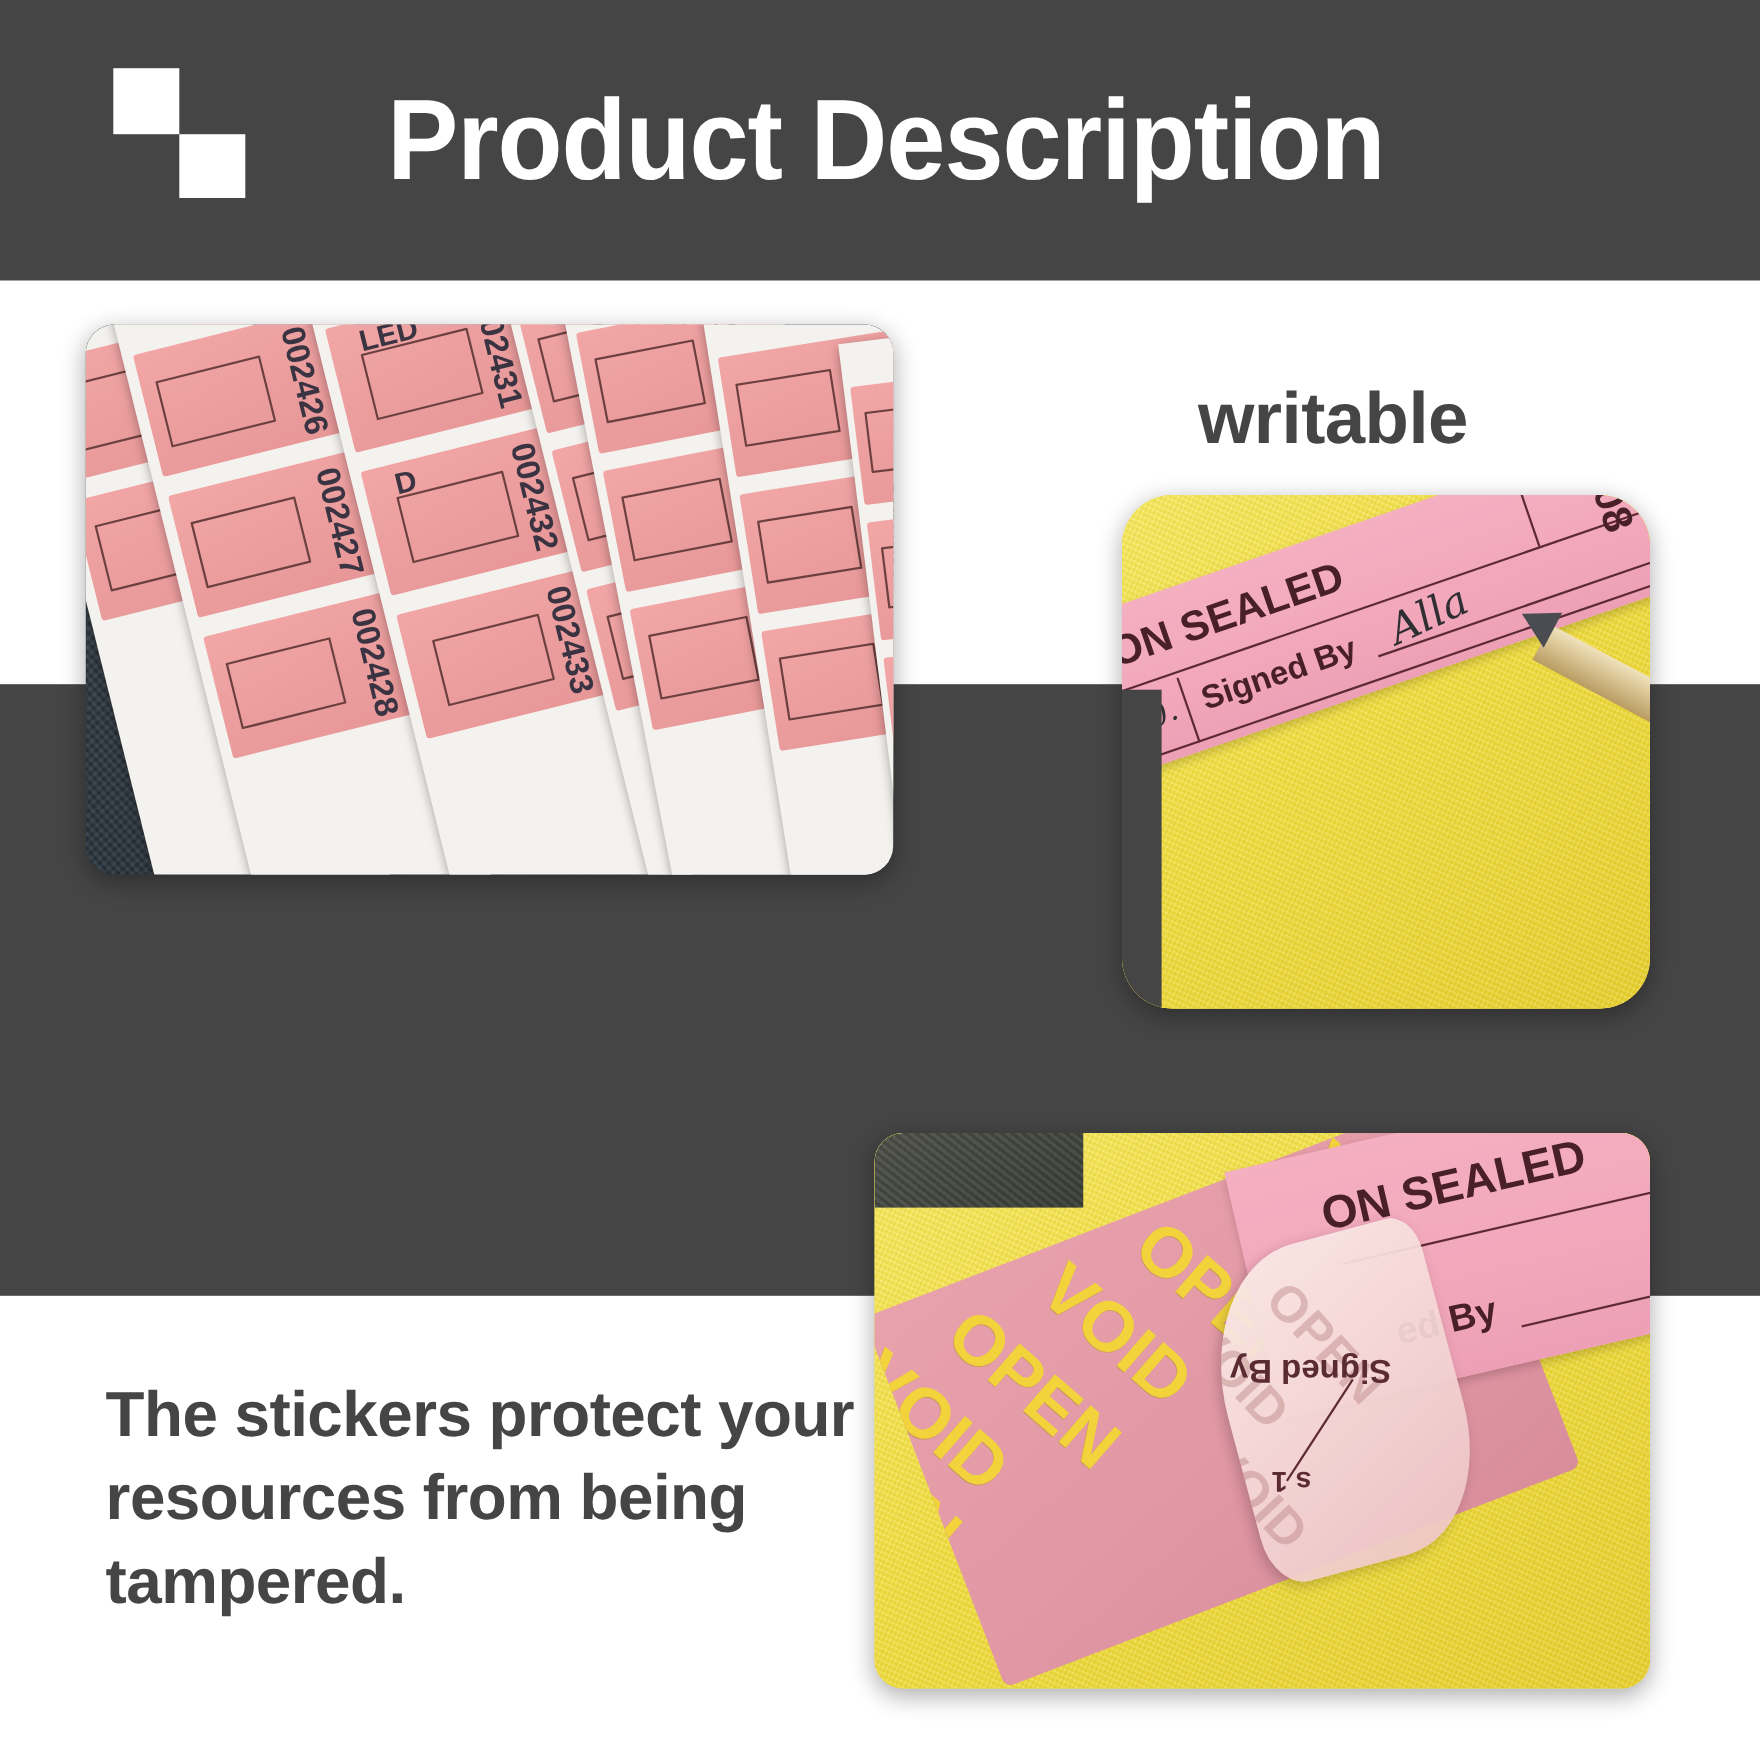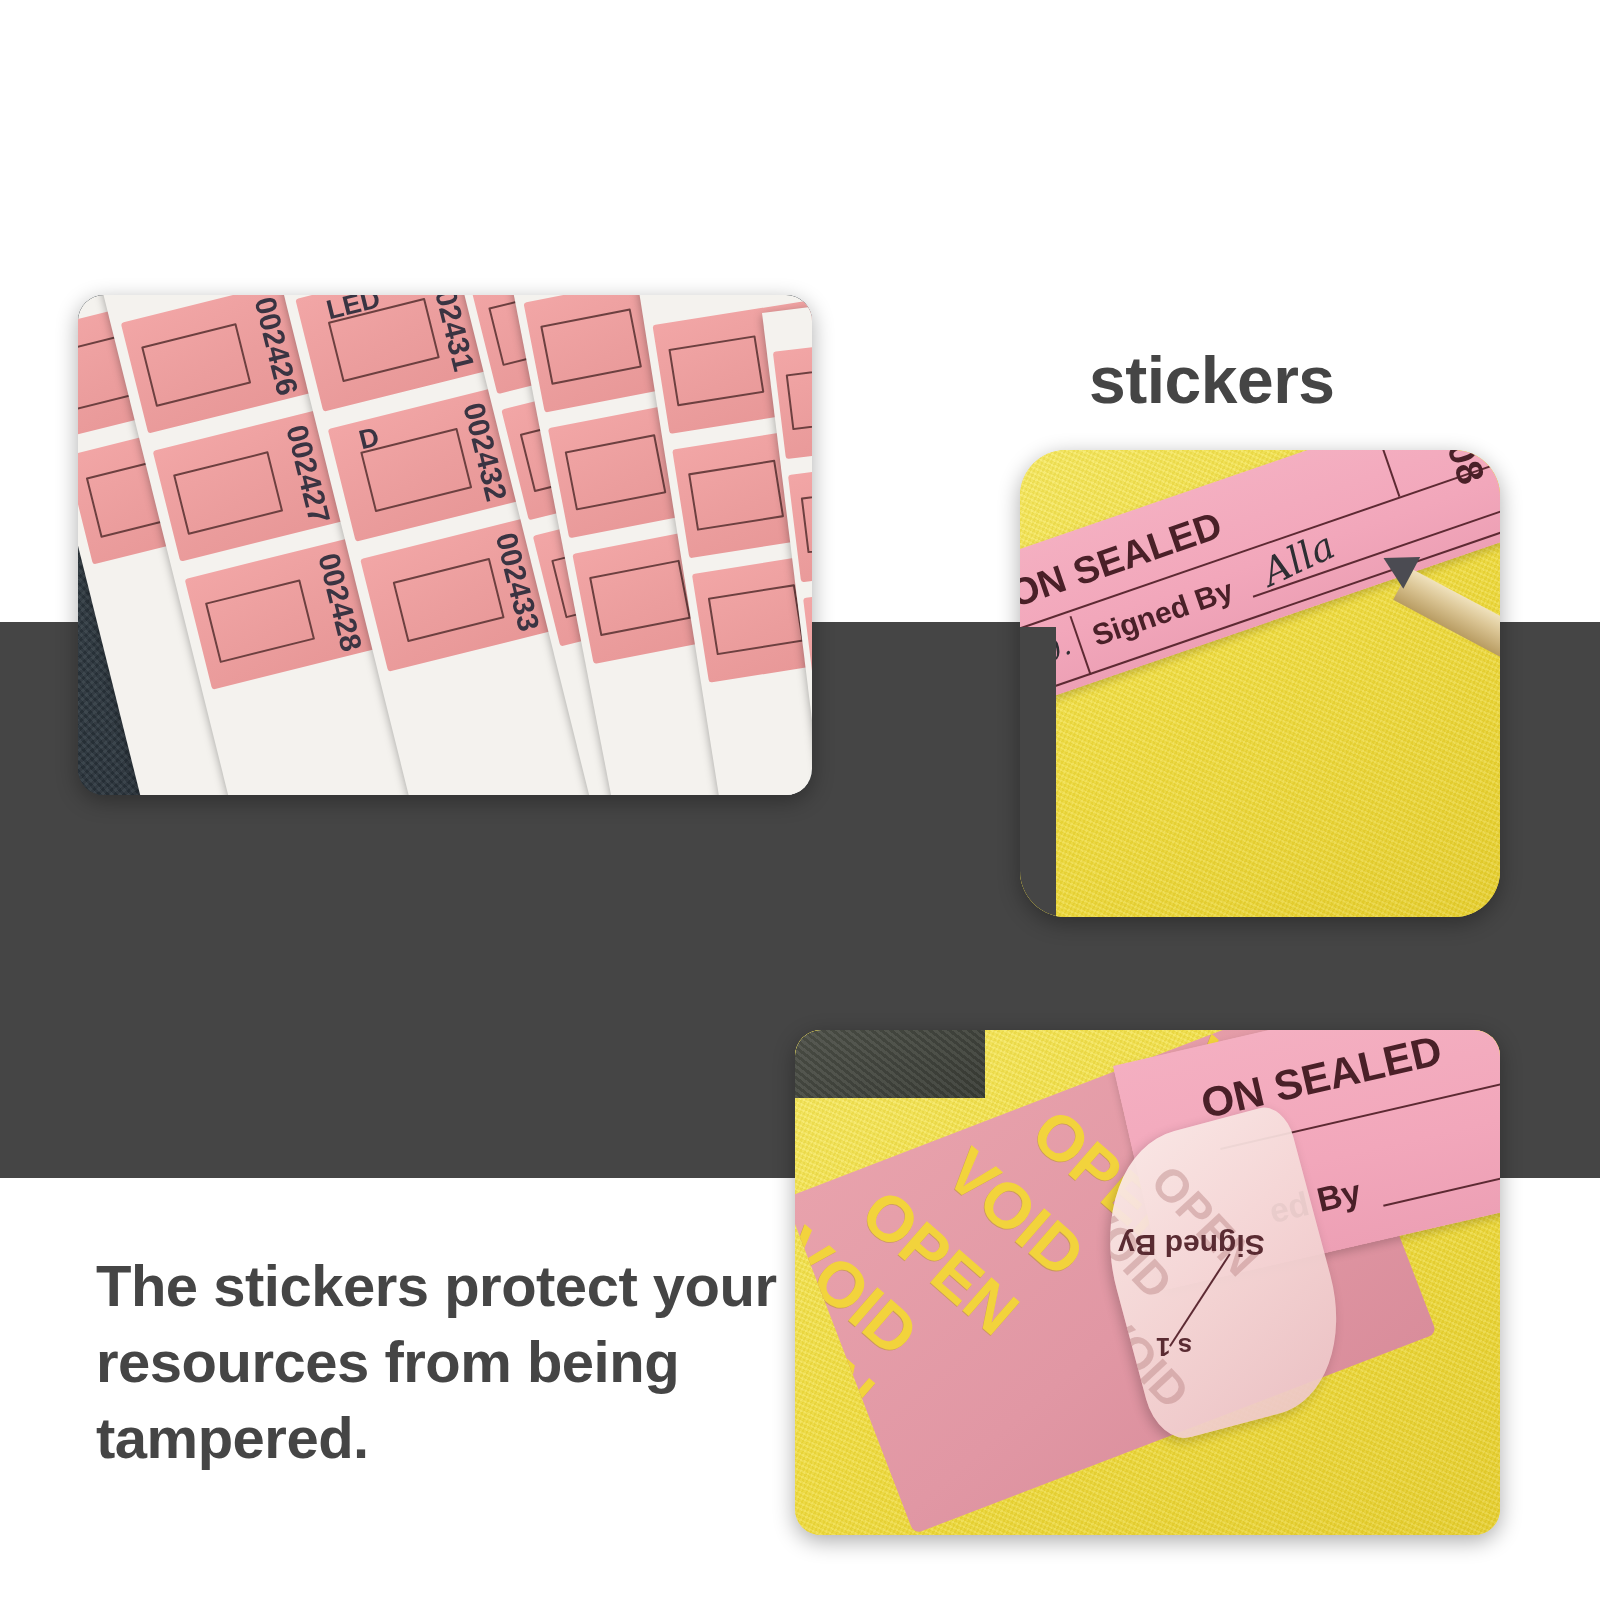--- a/index.html
+++ b/index.html
@@ -212,20 +212,27 @@
     left: 96px; top: 1248px; width: 720px;
     color: #454545;
     font-size: 58px; line-height: 76px;
   }
 </style>
 </head>
 <body>
 
 <div id="page">
 
+  <div class="header">
+    <div class="logo">
+      <div class="sq sq-a"></div>
+      <div class="sq sq-b"></div>
+    </div>
+    <div class="page-title">Product Description</div>
+  </div>
 
   <div class="band-dark"></div>
 
   <div class="card" id="card-stickers">
     <div class="leather"></div>
 
     <div class="sheet" style="left:-60px; top:10px; width:208px; height:560px; transform:rotate(-14deg); transform-origin:left top;">
       <div class="lbl" style="left:10px; top:28px; width:186px; height:112px;">
         <div class="box" style="left:14px; top:26px; width:96px; height:62px;"></div>
         <div class="serial" style="left:158px; top:10px; font-size:30px; transform:rotate(90deg);">002412</div>
@@ -322,21 +329,21 @@
         <div class="box" style="left:10px; top:24px; width:86px; height:56px;"></div>
 
       </div>
       <div class="lbl" style="left:6px; top:288px; width:164px; height:108px;">
         
         
       </div>
     </div>
   </div>
 
-  <div class="writable-word">stickers</div>
+  <div class="writable-word">writable</div>
 
   <div class="card" id="card-writable">
     <div class="kraft"></div>
 
     <div class="pink-strip" style="left:-90px; top:130px; width:700px; height:150px; transform:rotate(-19deg); transform-origin:left top;">
       <div class="strip-text" style="left:10px; top:20px; font-size:38px;">NTION SEALED</div>
       <div class="rule" style="left:0px; top:74px; width:700px;"></div>
       <div class="strip-text" style="left:136px; top:90px; font-size:30px;">Signed By</div>
       <div class="rule" style="left:300px; top:120px; width:290px;"></div>
       <div class="handwrite" style="left:318px; top:78px; font-size:38px; transform:rotate(-6deg);">Alla</div>

